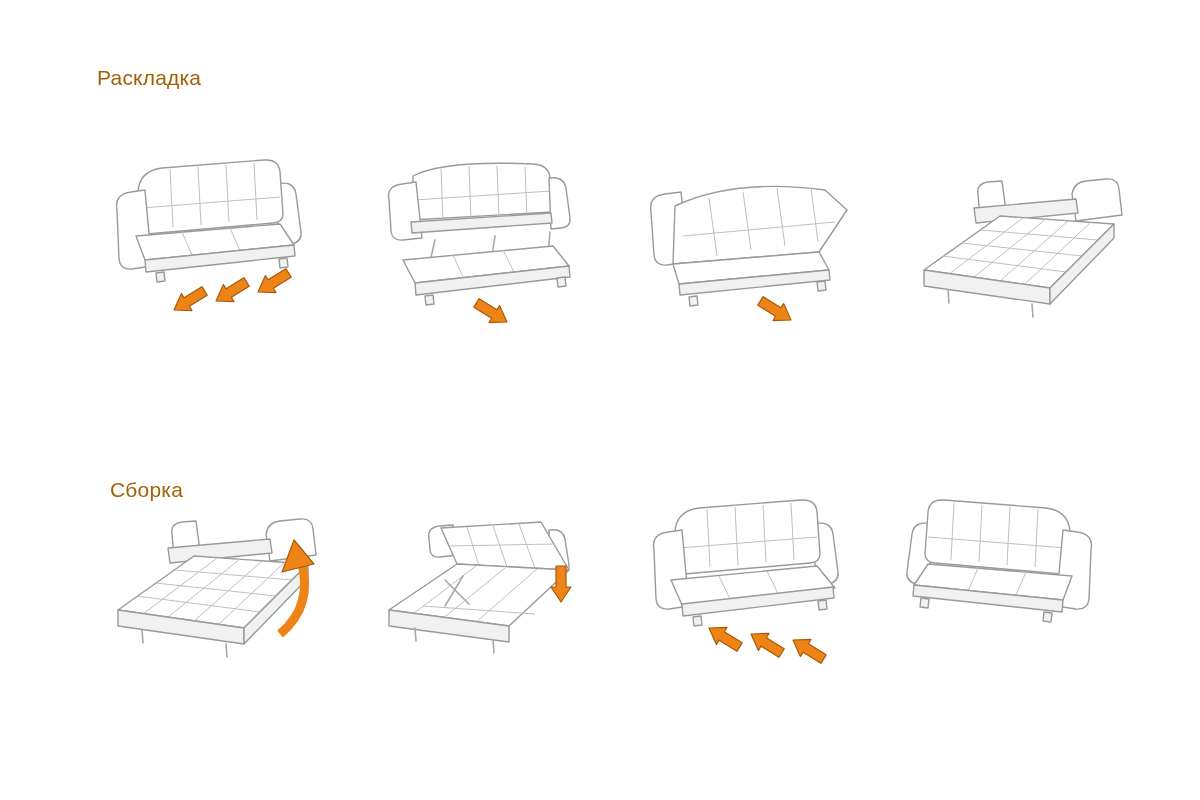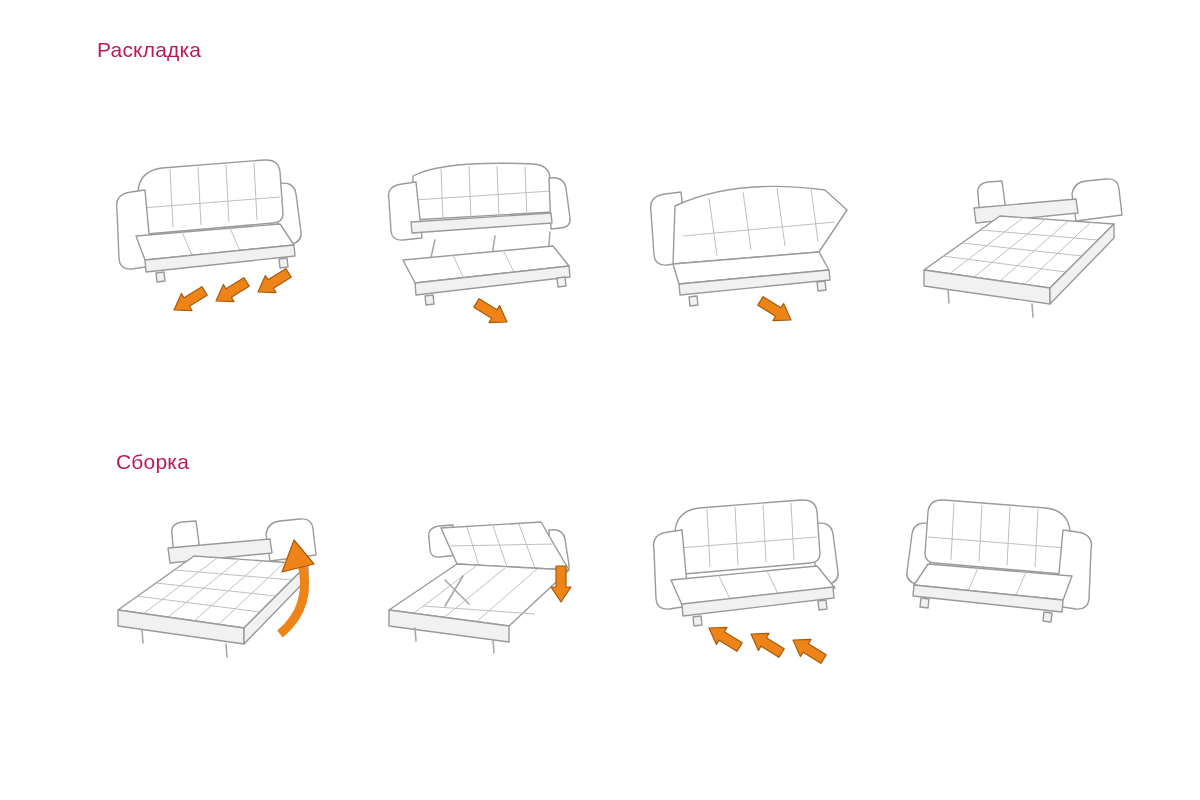--- a/index.html
+++ b/index.html
@@ -1,20 +1,20 @@
 <!DOCTYPE html>
 <html><head>
 <meta charset="utf-8">
 <style>
   * { margin:0; padding:0; box-sizing:border-box; }
   html,body { width:1200px; height:800px; background:#ffffff;
     font-family:"Liberation Sans", sans-serif; overflow:hidden; }
   .canvas { position:relative; width:1200px; height:800px; background:#ffffff; }
   .section-title { position:absolute; font-size:21px; font-weight:400;
-    color:#be185d; letter-spacing:.2px; }
+    color:#a16207; letter-spacing:.2px;margin-top:28px; }
   .row { position:absolute; left:75px; width:1058px; display:flex;
     justify-content:space-between; }
   figure { width:252px; height:190px; }
   figure svg { width:100%; height:100%; display:block; }
   .draw { fill:#ffffff; stroke:#9a9a9a; stroke-width:1.4; stroke-linejoin:round; }
   .shade { fill:#f1f1f1; }
   .tuft { fill:none; stroke:#bfbfbf; stroke-width:1; }
   .mech { fill:none; stroke:#a8a8a8; stroke-width:1.6; stroke-linecap:round; }
   .arrow { fill:#ee8418; stroke:#a85a08; stroke-width:1.2; stroke-linejoin:round; }
   .arrow-line { fill:none; stroke:#ee8418; stroke-width:9; stroke-linecap:butt; }
@@ -97,21 +97,21 @@
           <path class="tuft" d="M61,114 L184,130 M80,101 L200,114 M99,88 L216,98 M67,132 L141,76 M92,135 L164,77 M118,139 L186,79 M143,142 L209,80"></path>
           <path class="draw shade" d="M42,128 L168,146 L168,162 L42,144 Z"></path>
           <path class="draw shade" d="M168,146 L232,82 L232,96 L168,162 Z"></path>
           <path class="mech" d="M66,148 l1,13 M150,162 l1,13"></path>
         </g>
       </svg>
     </figure>
 
   </div>
 
-  <h2 class="section-title" style="left:116px; top:450px">Сборка</h2>
+  <h2 class="section-title" style="left:110px; top:450px">Сборка</h2>
 
   <div class="row" style="top:482px">
 
     <figure>
       <svg viewBox="0 0 250 190">
         <g>
           <path class="draw" d="M190,52 q2,-12 14,-13 l20,-2 q12,-1 13,10 l3,26 -46,6 z"></path>
           <path class="draw" d="M96,52 q-2,-10 10,-12 l14,-1 4,30 -17,2 q-9,1 -10,-7 z"></path>
           <path class="draw shade" d="M92,66 l102,-9 2,14 -102,10 z"></path>
           <path class="draw" d="M42,128 L118,74 L232,82 L168,146 Z"></path>

